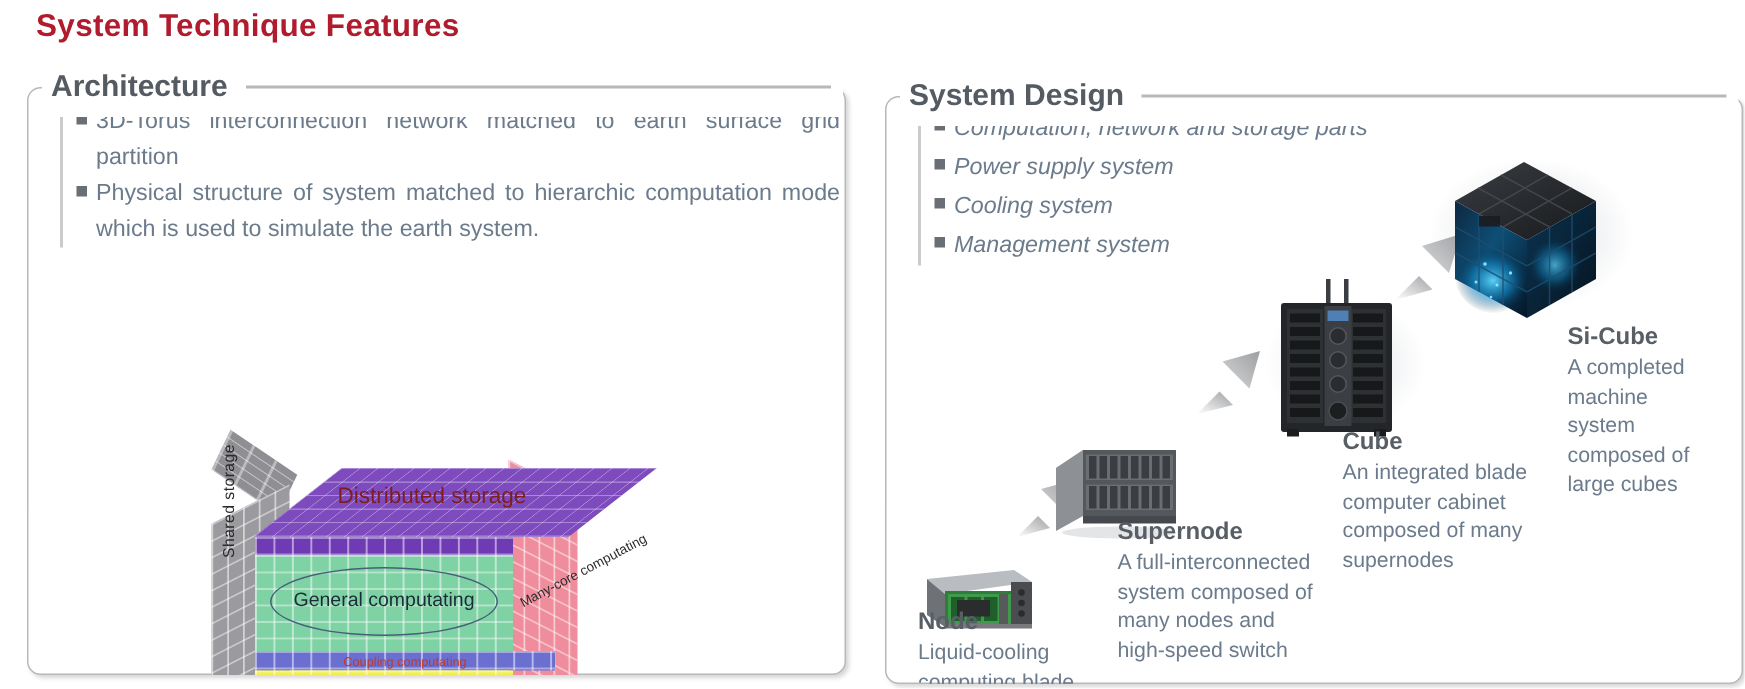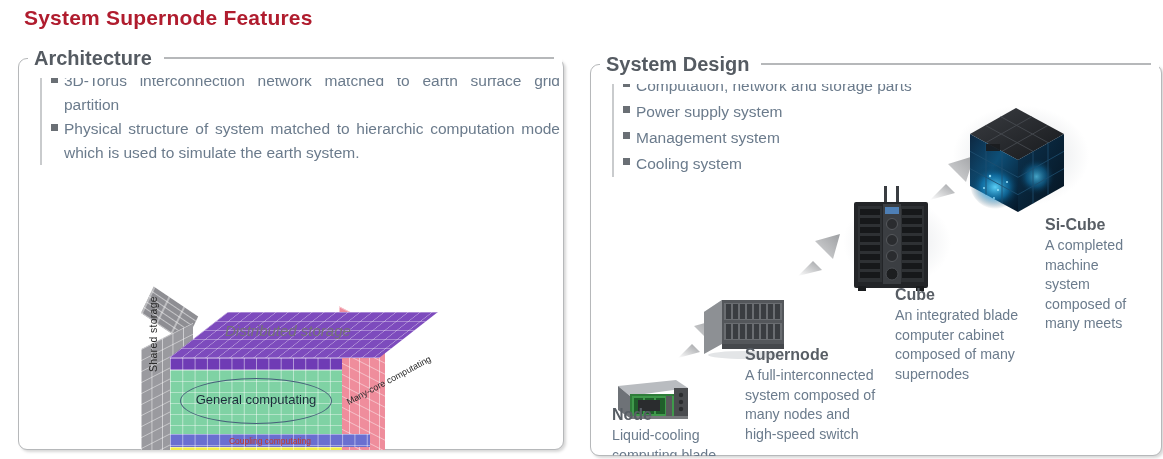--- a/index.html
+++ b/index.html
@@ -73,21 +73,21 @@
   .bullets li .txt{
     display:block;
     font-size:15.5px;
     line-height:23.5px;
     color:#6b7b8c;
     text-align:justify;
   }
   #arch-list{left:22px;top:11px;width:520px;}
   #arch-list li .txt{text-align:justify;text-justify:inter-word;}
   #arch-list li:nth-child(3) .txt{text-align-last:left;}
-  #sd-list{left:22px;top:9px;width:340px;}
+  #sd-list{left:22px;top:9px;width:340px;font-style:italic;}
   #sd-list li .txt{font-size:15.5px;line-height:25px;text-align:left;}
 
   
   #cube-fig{
     position:absolute;left:115px;top:254px;width:300px;height:162px;
   }
   .cb{position:absolute;}
 
   
   .slab{
@@ -128,21 +128,21 @@
     background-color:#7d4bbd;
     transform:skewX(-52deg);
     transform-origin:left bottom;
     background-image:
       linear-gradient(to right, rgba(255,255,255,.42) 1px, transparent 1px),
       linear-gradient(to bottom, rgba(255,255,255,.34) 1px, transparent 1px);
     background-size:12px 9px;
   }
   .top-label{
     position:absolute;left:92px;top:10px;
-    font-size:15px;color:#737373;white-space:nowrap;font-style:italic;
+    font-size:15px;color:#7f1d1d;white-space:nowrap;
   }
 
   
   .front{
     position:absolute;left:37px;top:46px;width:172px;
   }
   .band{
     position:relative;width:100%;
     background-image:
       linear-gradient(to right, rgba(255,255,255,.5) 1px, transparent 1px),
@@ -207,21 +207,21 @@
   }
 
   .glow{
     position:absolute;border-radius:50%;
     background:radial-gradient(closest-side, rgba(215,218,222,.95), rgba(255,255,255,0) 72%);
   }
 </style>
 </head>
 <body>
 
-<div class="page-title">System Supernode Features</div>
+<div class="page-title">System Technique Features</div>
 
 <div class="panel" id="left-panel" style="left:18px;top:38px;width:546px;height:412px;">
 
   <div class="panel-box"></div>
 
   <div class="panel-head">
     <span class="htext">Architecture</span>
     <span class="hrule" style="width:390px;margin-left:12px;"></span>
   </div>
 
@@ -283,25 +283,25 @@
       <li>
         <span class="sq"></span>
         <span class="txt">Computation, network and storage parts</span>
       </li>
       <li>
         <span class="sq"></span>
         <span class="txt">Power supply system</span>
       </li>
       <li>
         <span class="sq"></span>
-        <span class="txt">Management system</span>
+        <span class="txt">Cooling system</span>
       </li>
       <li>
         <span class="sq"></span>
-        <span class="txt">Cooling system</span>
+        <span class="txt">Management system</span>
       </li>
     </ul>
 
     <div class="glow" style="left:336px;top:22px;width:190px;height:140px;"></div>
     <div class="glow" style="left:232px;top:118px;width:150px;height:120px;opacity:.75;"></div>
 
     <div class="gfx" style="left:86px;top:252px;">
       <svg width="42" height="44" viewBox="0 0 42 44">
         <defs>
             <linearGradient id="ag1" x1="0" y1="1" x2="1" y2="0">
@@ -488,16 +488,16 @@
     <div class="cap-title" style="left:22px;top:342px;">Node</div>
     <div class="cap-body" style="left:22px;top:362px;width:116px;">Liquid-cooling computing blade</div>
 
     <div class="cap-title" style="left:155px;top:282px;">Supernode</div>
     <div class="cap-body" style="left:155px;top:302px;width:140px;">A full-interconnected system composed of many nodes and high-speed switch</div>
 
     <div class="cap-title" style="left:305px;top:222px;">Cube</div>
     <div class="cap-body" style="left:305px;top:242px;width:140px;">An integrated blade computer cabinet composed of many supernodes</div>
 
     <div class="cap-title" style="left:455px;top:152px;">Si-Cube</div>
-    <div class="cap-body" style="left:455px;top:172px;width:82px;">A completed machine system composed of many meets</div>
+    <div class="cap-body" style="left:455px;top:172px;width:82px;">A completed machine system composed of large cubes</div>
 
   </div>
 </div>
 
 </body></html>

